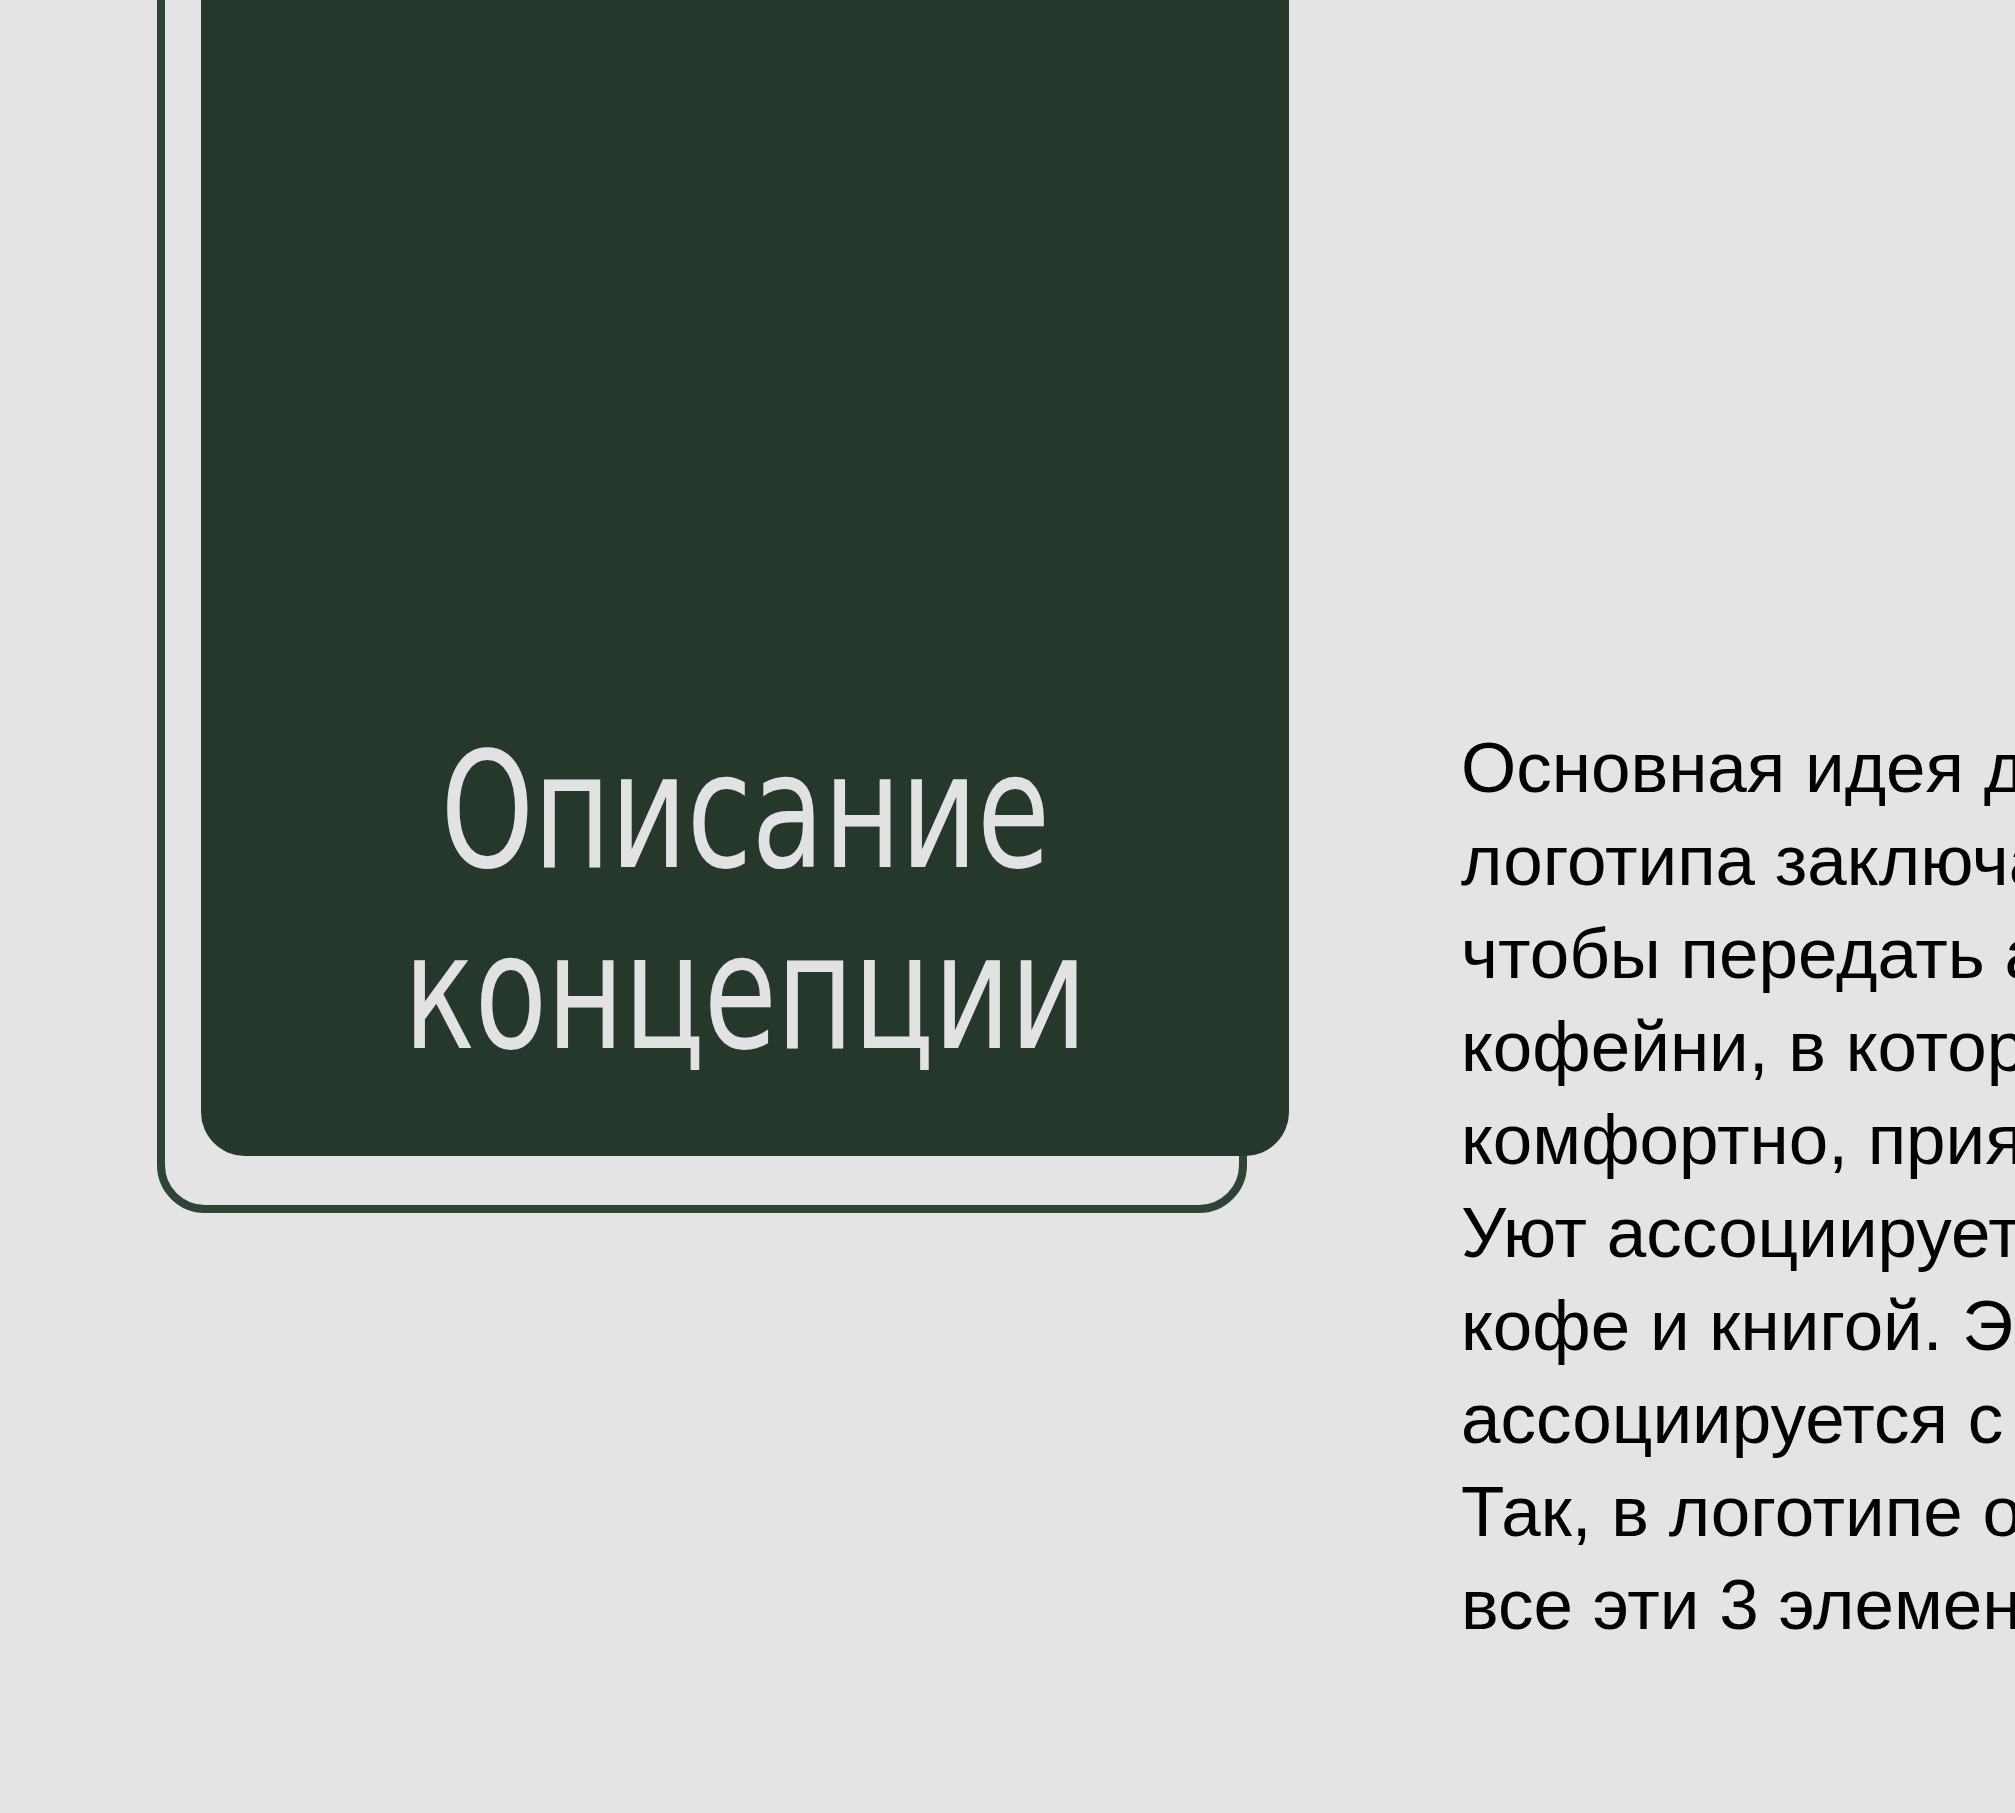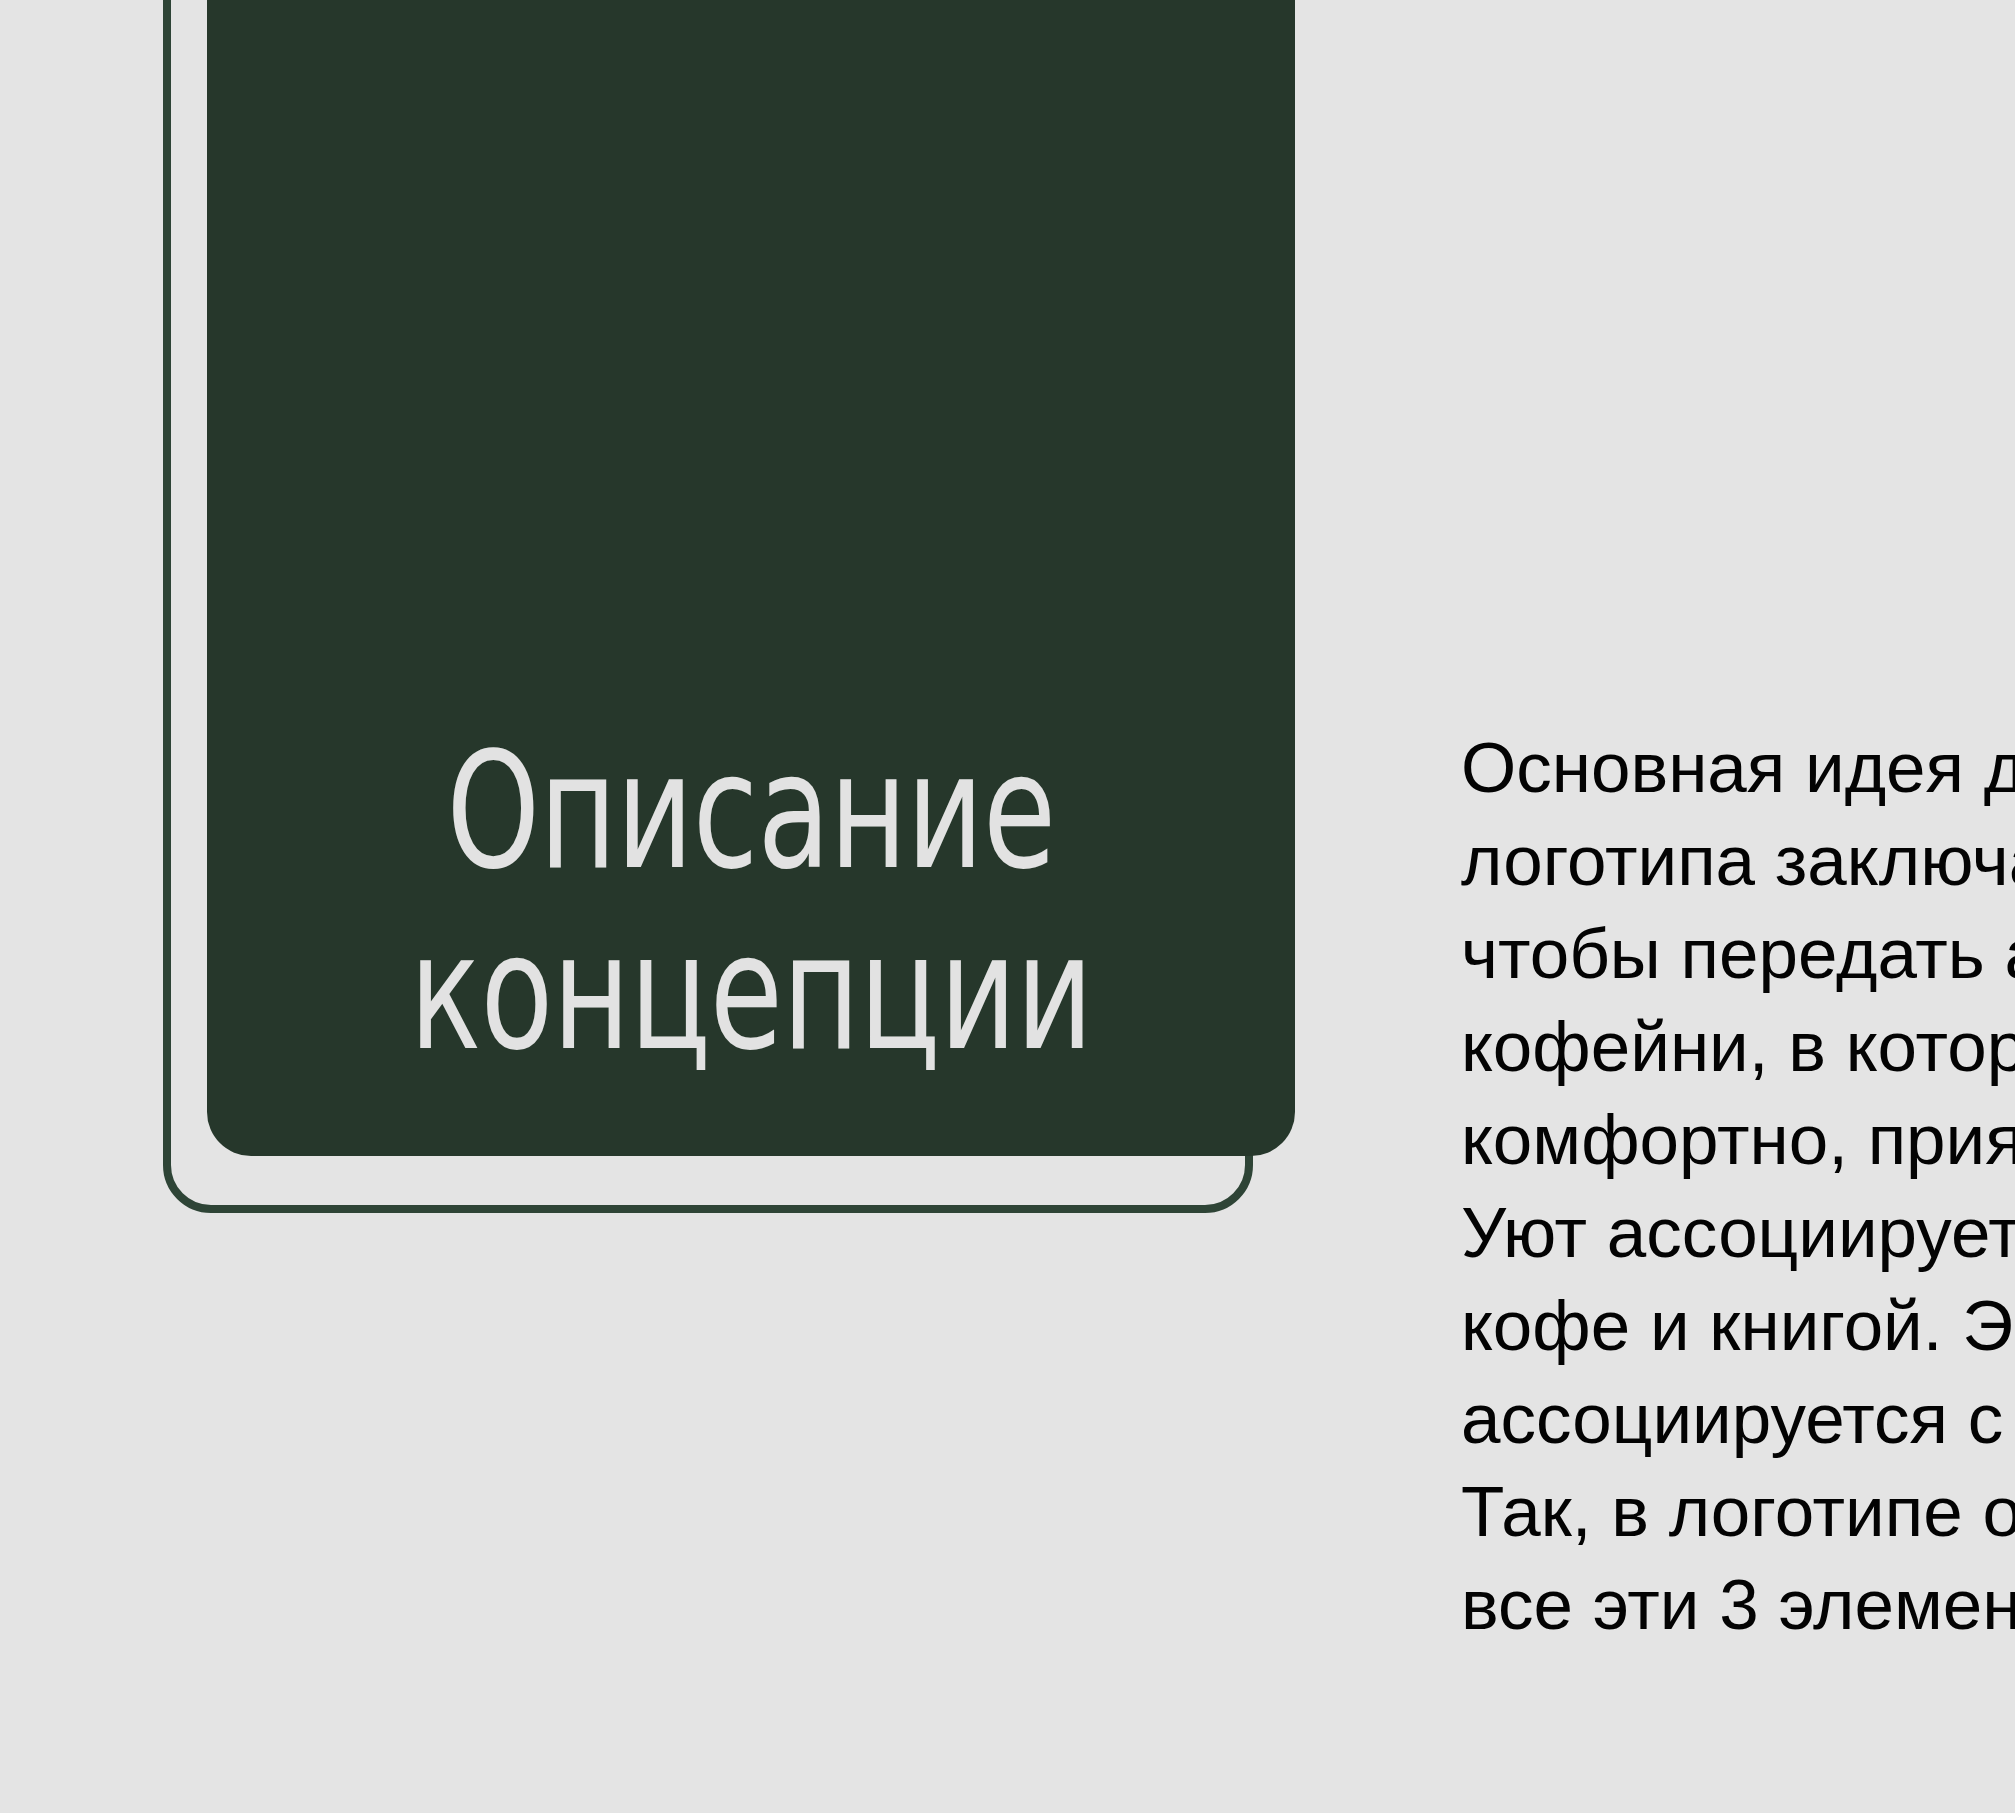--- a/index.html
+++ b/index.html
@@ -19,21 +19,21 @@
     width: 2687px;
     height: 1814px;
     background: #e4e4e4;
     overflow: hidden;
   }
 
   
 
   .card-stack {
     position: absolute;
-    left: 16px;
+    left: 10px;
     top: 0;
     width: 1370px;
     height: 1249px;
   }
 
   
   .card-outline {
     position: absolute;
     left: 147px;
     top: -202px;

